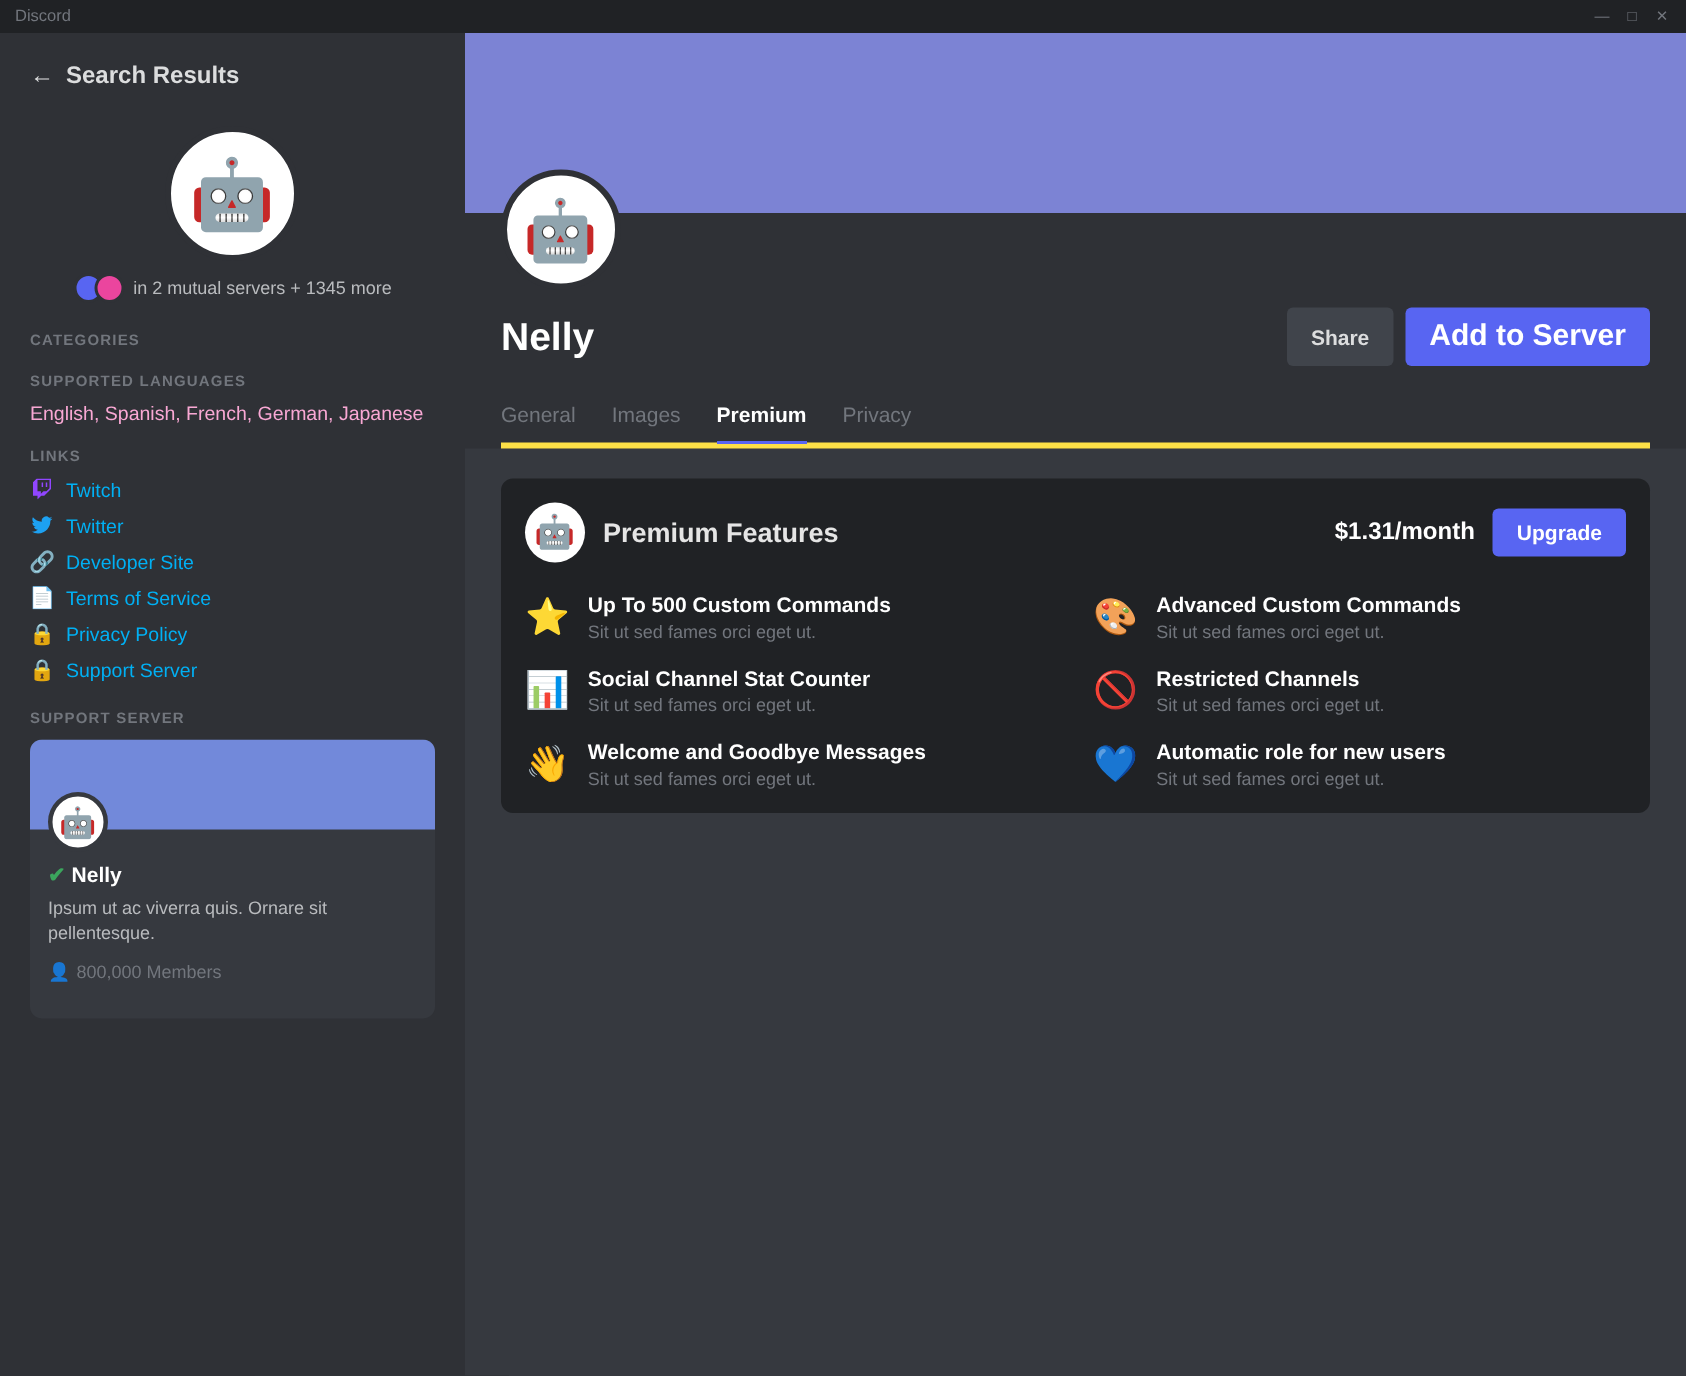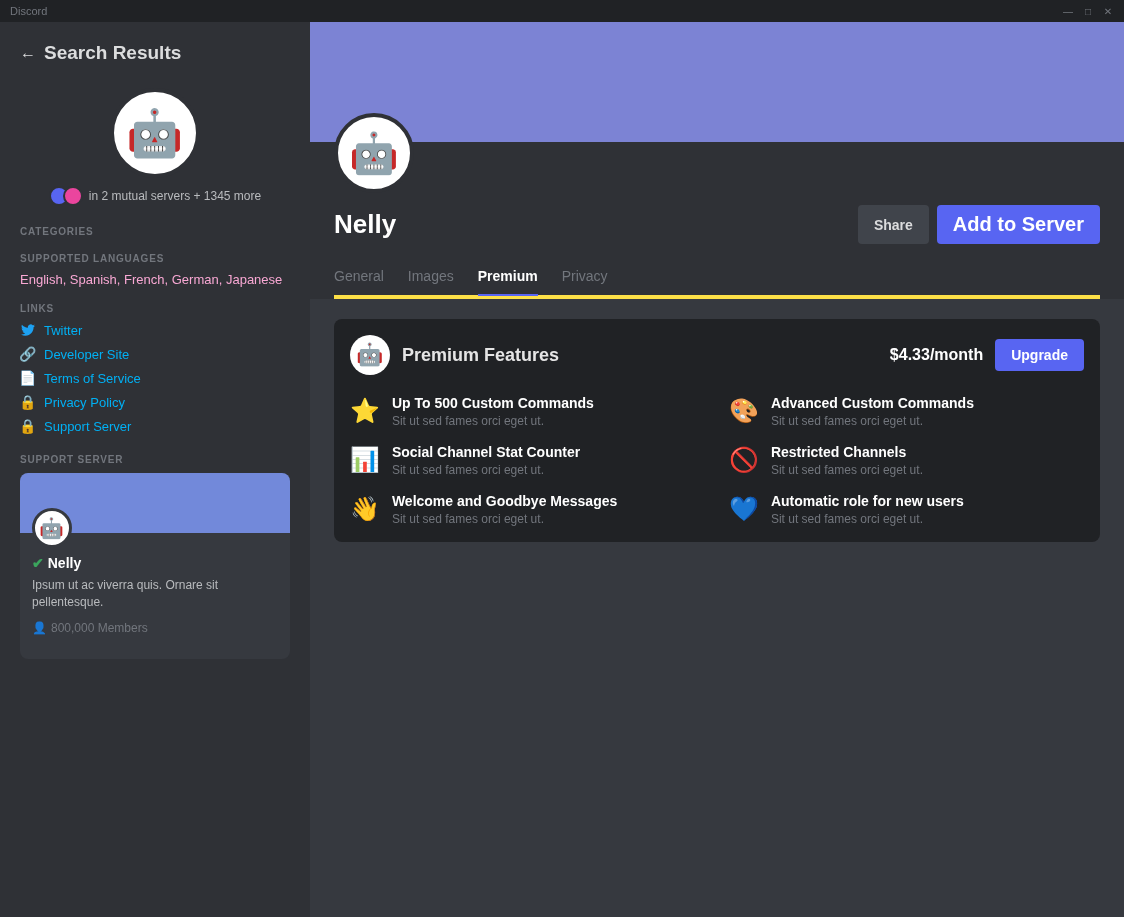--- a/index.html
+++ b/index.html
@@ -62,21 +62,21 @@
       align-items: center;
       gap: 8px;
       cursor: pointer;
       margin-bottom: 24px;
     }
     .back-arrow {
       color: #dcddde;
       font-size: 16px;
     }
     .back-label {
-      font-size: 19px;
+      font-size: 16px;
       font-weight: 700;
       color: #dcddde;
     }
 
     
     .bot-profile {
       display: flex;
       flex-direction: column;
       align-items: center;
       margin-bottom: 20px;
@@ -462,20 +462,28 @@
     </div>
 
     <div class="section-label">CATEGORIES</div>
 
     <div class="section-label">SUPPORTED LANGUAGES</div>
     <div class="languages-text">English, Spanish, French, German, Japanese</div>
 
     <div class="section-label">LINKS</div>
     <div class="links-list">
 
+      <a class="link-item">
+        <span class="link-icon" style="color:#9146ff;">
+          <svg width="14" height="14" viewBox="0 0 24 24" fill="#9146ff">
+              <path d="M11.571 4.714h1.715v5.143H11.57zm4.715 0H18v5.143h-1.714zM6 0L1.714 4.286v15.428h5.143V24l4.286-4.286h3.428L22.286 12V0zm14.571 11.143l-3.428 3.428h-3.429l-3 3v-3H6.857V1.714h13.714z"></path>
+            </svg>
+        </span>
+        <span>Twitch</span>
+      </a>
 
       <a class="link-item">
         <span class="link-icon" style="color:#1da1f2;">
           <svg width="14" height="14" viewBox="0 0 24 24" fill="#1da1f2">
               <path d="M23.953 4.57a10 10 0 01-2.825.775 4.958 4.958 0 002.163-2.723c-.951.555-2.005.959-3.127 1.184a4.92 4.92 0 00-8.384 4.482C7.69 8.095 4.067 6.13 1.64 3.162a4.822 4.822 0 00-.666 2.475c0 1.71.87 3.213 2.188 4.096a4.904 4.904 0 01-2.228-.616v.06a4.923 4.923 0 003.946 4.827 4.996 4.996 0 01-2.212.085 4.936 4.936 0 004.604 3.417 9.867 9.867 0 01-6.102 2.105c-.39 0-.779-.023-1.17-.067a13.995 13.995 0 007.557 2.209c9.053 0 13.998-7.496 13.998-13.985 0-.21 0-.42-.015-.63A9.935 9.935 0 0024 4.59z"></path>
             </svg>
         </span>
         <span>Twitter</span>
       </a>
 
@@ -551,21 +559,21 @@
     <div class="premium-section">
       <div class="premium-card">
         <div class="premium-header">
           <div class="premium-header-left">
             <div class="premium-bot-avatar">
               <span>🤖</span>
             </div>
             <span class="premium-title">Premium Features</span>
           </div>
           <div class="premium-header-right">
-            <span class="premium-price">$4.33/month</span>
+            <span class="premium-price">$1.31/month</span>
             <button class="upgrade-btn">Upgrade</button>
           </div>
         </div>
 
         <div class="features-grid">
 
           <div class="feature-item">
             <span class="feature-emoji">⭐</span>
             <div class="feature-text">
               <div class="feature-title">Up To 500 Custom Commands</div>

